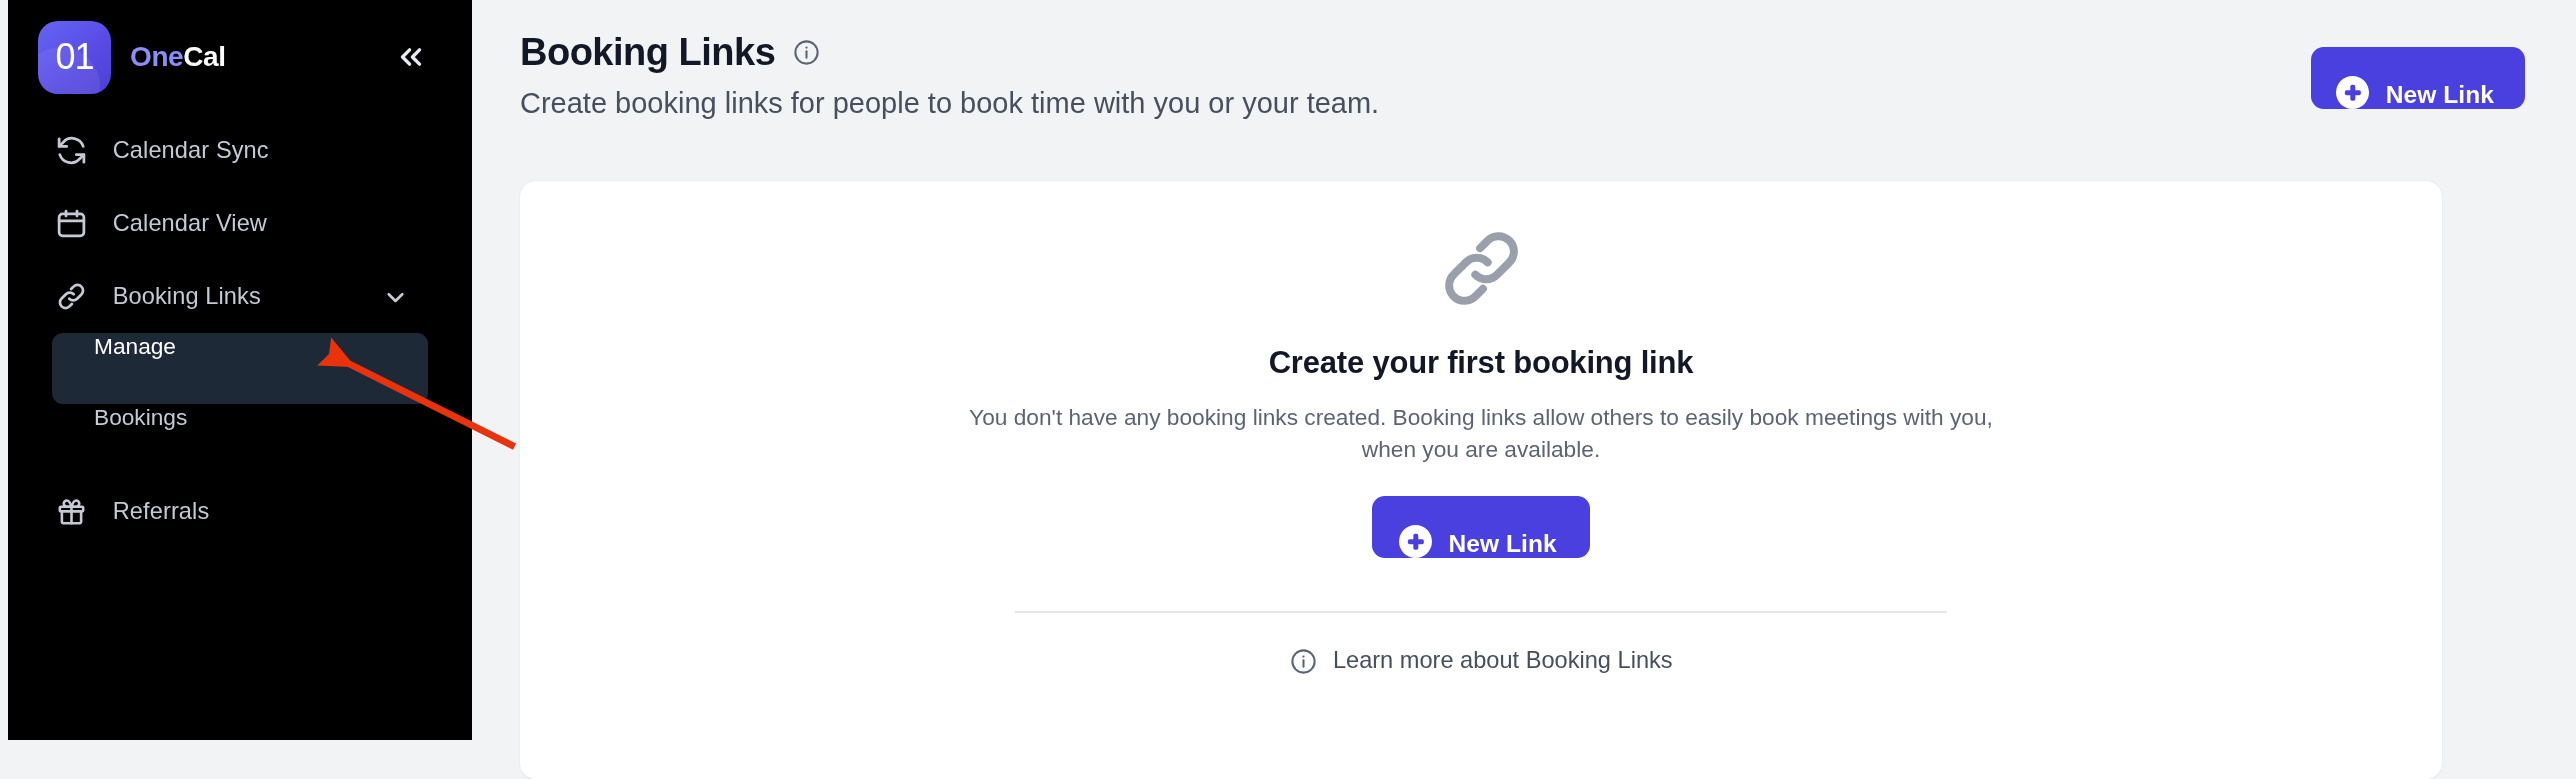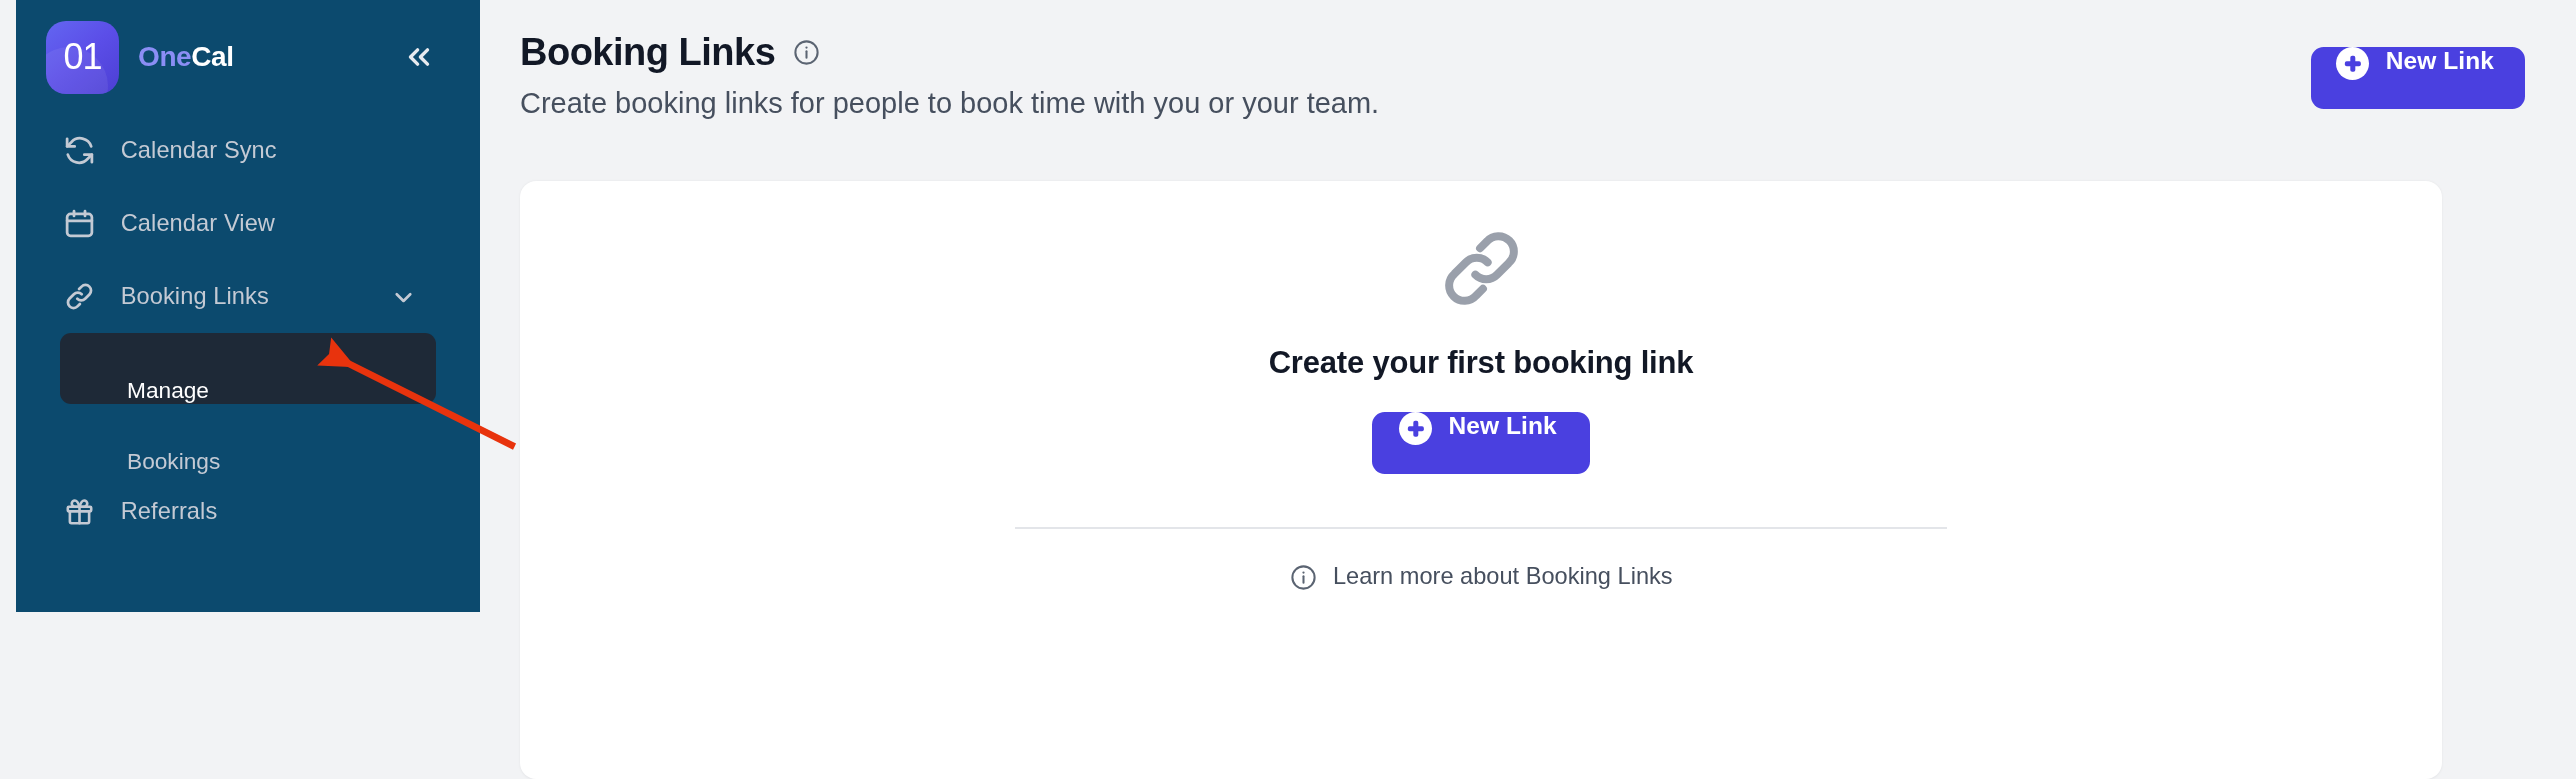--- a/index.html
+++ b/index.html
@@ -12,24 +12,24 @@
 
   body {
     font-family: "Liberation Sans", sans-serif;
     background: #f2f3f5;
     position: relative;
   }
 
   
   #sidebar {
     position: absolute;
-    left: 16px; top: 0;
+    left: 8px; top: 0;
     width: 464px;
-    height: 612px;
-    background: #0c4a6e;
+    height: 740px;
+    background: #000000;
     overflow: hidden;
   }
 
   #brand-row {
     position: absolute;
     left: 0; top: 0;
     width: 464px;
     height: 114px;
     display: flex;
     align-items: center;
@@ -122,24 +122,24 @@
     top: 50%;
     transform: translateY(-50%);
     display: flex;
     align-items: center;
     color: #c4cad4;
   }
 
   .sub-item {
     position: relative;
     display: flex;
-    align-items: flex-end;
+    align-items: flex-start;
     height: 71px;
     margin: 0 44px;
-    padding-left: 67px;
+    padding-left: 42px;
     border-radius: 11px;
     cursor: pointer;
   }
   .sub-item.active { background: #1e2937; }
   .sub-label {
     font-size: 22.7px;
     font-weight: 400;
     color: #c4cad4;
     white-space: nowrap;
   }
@@ -190,21 +190,21 @@
   #page-subtitle {
     margin-top: 16.3px;
     font-size: 29px;
     font-weight: 400;
     color: #464f5e;
     white-space: nowrap;
   }
 
   .btn-primary {
     display: inline-flex;
-    align-items: flex-start;
+    align-items: flex-end;
     justify-content: center;
     background: #4a40e0;
     border: none;
     border-radius: 12.7px;
     color: #ffffff;
     cursor: pointer;
     font-family: inherit;
     white-space: nowrap;
   }
   .btn-primary .btn-label {
@@ -453,20 +453,21 @@
 
       <span id="empty-icon">
         <svg width="87" height="87" viewBox="0 0 24 24" fill="none" stroke="currentColor" stroke-width="2.2" stroke-linecap="round" stroke-linejoin="round">
           <path d="M10.3 13.7a4.2 4.2 0 0 0 6 0l3.2-3.2a4.25 4.25 0 1 0-6-6l-1.9 1.9"></path>
           <path d="M13.7 10.3a4.2 4.2 0 0 0-6 0l-3.2 3.2a4.25 4.25 0 1 0 6 6l1.9-1.9"></path>
         </svg>
       </span>
 
       <div id="empty-title">Create your first booking link</div>
 
+      <div id="empty-desc">You don't have any booking links created. Booking links allow others to easily book meetings with you, when you are available.</div>
 
       <button id="new-link-center" class="btn-primary">
         <span class="plus-badge"></span>
         <span class="btn-label">New Link</span>
       </button>
 
       <div id="empty-divider"></div>
 
       <div id="learn-more-row">
         <span id="learn-more-icon">

